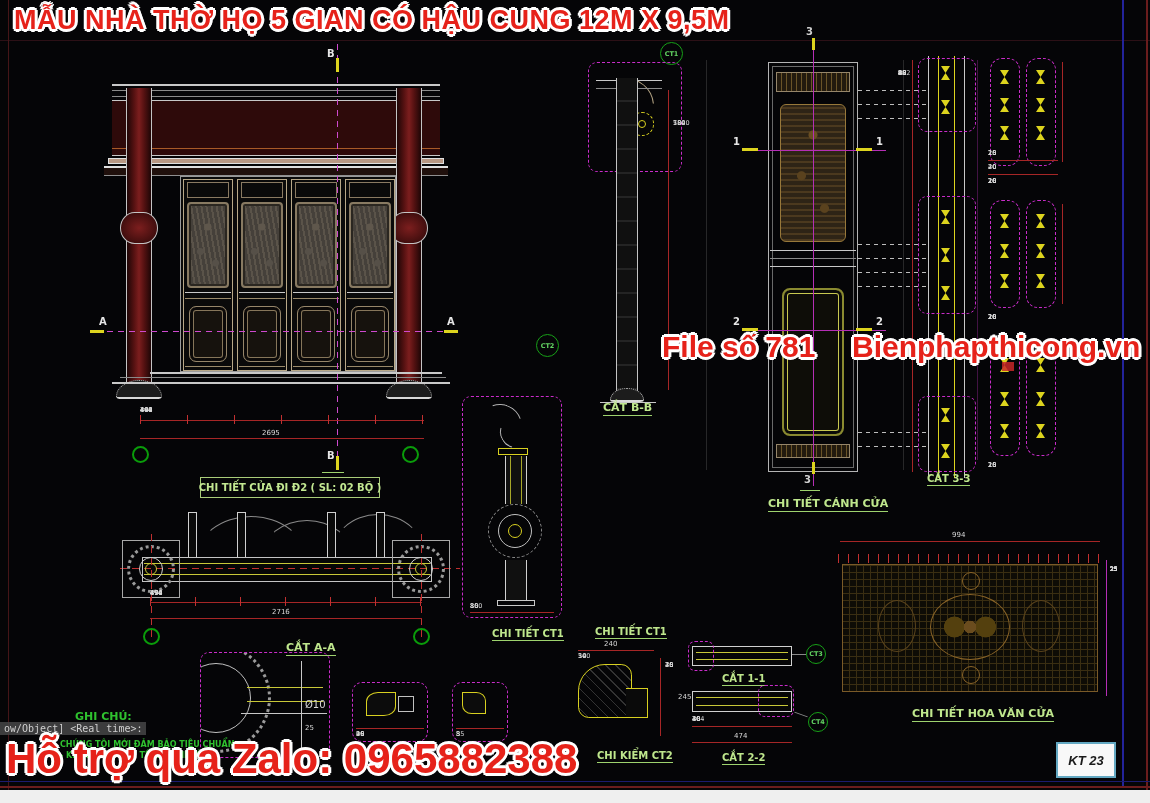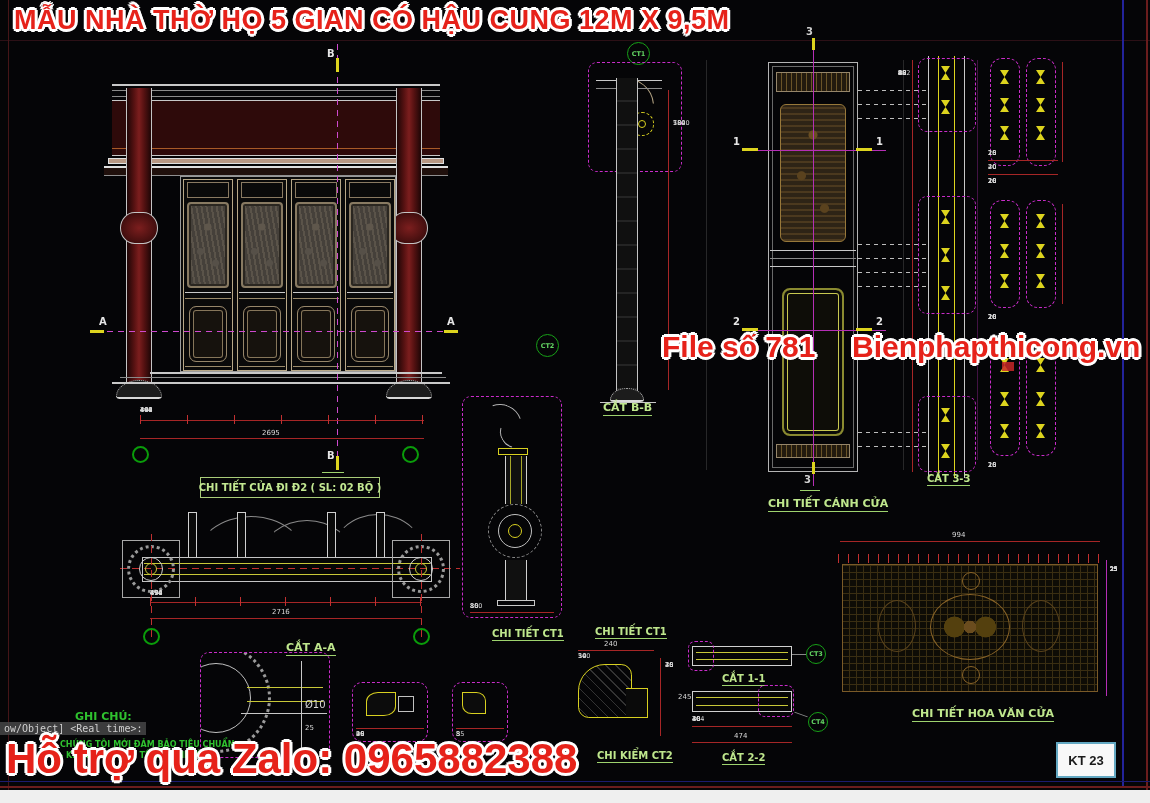--- a/index.html
+++ b/index.html
@@ -170,21 +170,21 @@
     <div class="smark" style="left:327px;top:450px;">B</div>
     <div class="ymark-v" style="left:336px;top:456px;height:14px;"></div>
     <div class="lh" style="left:322px;top:472px;width:22px;background:#9ed36e;"></div>
 
     <div style="left:200px;top:477px;width:180px;height:21px;border:1px solid #a9cd79;display:flex;align-items:center;justify-content:center;">
       <span style="position:static;color:#c3e892;font-size:10px;font-weight:bold;white-space:nowrap;">CHI TIẾT CỬA ĐI Đ2 ( SL: 02 BỘ )</span>
     </div>
   </div>
 
   <div style="left:0;top:0;width:1px;height:1px;">
-    <div class="bubble" style="left:627px;top:42px;width:23px;height:23px;">CT1</div>
+    <div class="bubble" style="left:660px;top:42px;width:23px;height:23px;">CT1</div>
     <div class="mbox" style="left:588px;top:62px;width:94px;height:110px;"></div>
     <div class="arcq" style="left:598px;top:78px;width:56px;height:56px;transform:rotate(40deg);border-top-color:#b0a080;"></div>
     <div class="arcq" style="left:620px;top:96px;width:40px;height:40px;transform:rotate(-130deg);border-top-color:#b0a080;"></div>
     <div class="spiral" style="left:630px;top:112px;width:24px;height:24px;border:1.5px dashed #d8d020;"></div>
     <div class="spiral" style="left:638px;top:120px;width:8px;height:8px;border:1.5px solid #d8d020;"></div>
     <div class="lh" style="left:596px;top:80px;width:66px;"></div>
     <div class="lh gray" style="left:596px;top:88px;width:66px;"></div>
     <div style="left:616px;top:78px;width:22px;height:318px;border-left:1px solid #c4c4c4;border-right:1px solid #c4c4c4;background:repeating-linear-gradient(180deg,#101010 0 22px,#242424 22px 24px);"></div>
     <div class="foot" style="left:610px;top:388px;width:34px;height:14px;"></div>
     <div class="lh" style="left:600px;top:402px;width:56px;"></div>
@@ -508,19 +508,19 @@
   </div>
 
   <div style="left:0;top:706px;width:260px;height:60px;">
     <div class="note-g" style="left:75px;top:4px;font-size:11px;">GHI CHÚ:</div>
     <div class="cmdbar" style="left:0;top:16px;">ow/Object] &lt;Real time&gt;:</div>
     <div class="note-g" style="left:60px;top:34px;">CHÚNG TÔI MỚI ĐẢM BẢO TIÊU CHUẨN</div>
     <div class="note-g" style="left:60px;top:45px;">- KIỂM TRA THỰC TẾ KHI THI CÔNG</div>
   </div>
 
   <div style="left:1056px;top:742px;width:60px;height:36px;border:2px solid #63a8c2;background:#f8f8f8;
-       display:flex;align-items:center;justify-content:center;">
+       display:flex;align-items:center;justify-content:center;font-style:italic;">
     <span style="position:static;color:#1a1a1a;font-size:13px;font-weight:bold;font-family:'Liberation Sans',sans-serif;">KT 23</span>
   </div>
 
   <div class="wmred" style="left:6px;top:735px;font-size:42px;">Hỗ trợ qua Zalo: 0965882388</div>
 
 </div>
 
 </body></html>

